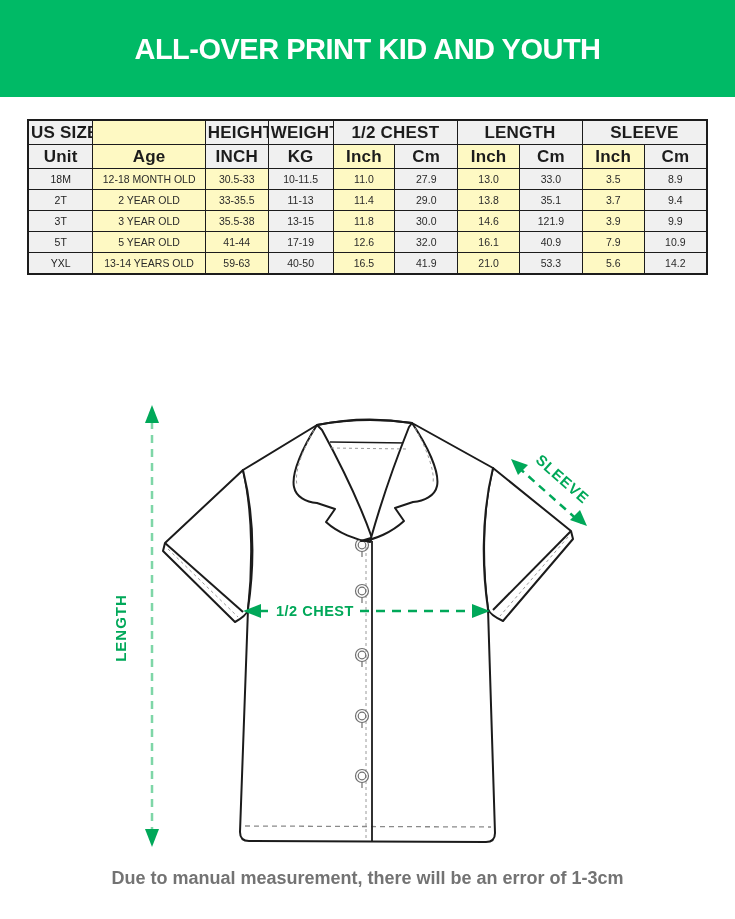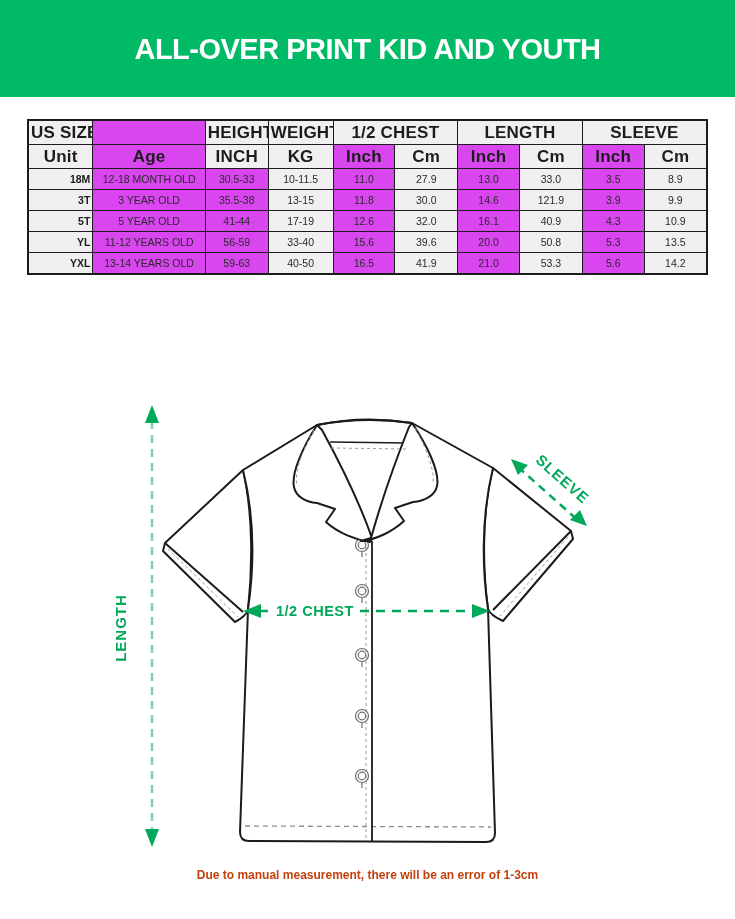--- a/index.html
+++ b/index.html
@@ -13,27 +13,27 @@
                 letter-spacing:-0.5px;text-align:center;white-space:nowrap;}
 
   
   .tbl-wrap{position:absolute;left:27px;top:119px;width:681px;}
   table.size{border-collapse:collapse;width:681px;table-layout:fixed;
              border:2px solid #1c1c1c;}
   table.size td, table.size th{border:1px solid #1c1c1c;text-align:center;vertical-align:middle;
              padding:0 2px;overflow:hidden;white-space:nowrap;}
   table.size th{font-size:17px;font-weight:bold;height:23px;letter-spacing:0.2px;}
   table.size td{font-size:10.5px;height:20px;color:#2a2a2a;}
-  table.size td.size-col{font-weight:bold;color:#1c1c1c;text-align:right;}
+  table.size td.size-col{font-weight:normal;color:#1c1c1c;}
   .g{background:#f0f0f0;}
-  .w{background:#d946ef;}
+  .w{background:#fef9c3;}
 
   
   .note{position:absolute;left:0;top:868px;width:735px;text-align:center;
-        color:#c2410c;font-weight:bold;font-size:12px;}
+        color:#737373;font-weight:bold;font-size:18px;}
 
   
   .diagram{position:absolute;left:0;top:395px;width:735px;height:470px;}
   svg text{font-family:"Liberation Sans", sans-serif;}
 </style>
 </head>
 <body>
 
 <div id="page">
 
@@ -85,54 +85,54 @@
             <td class="w">30.5-33</td>
             <td class="g">10-11.5</td>
             <td class="w">11.0</td>
             <td class="g">27.9</td>
             <td class="w">13.0</td>
             <td class="g">33.0</td>
             <td class="w">3.5</td>
             <td class="g">8.9</td>
           </tr>
           <tr>
+            <td class="g size-col">2T</td>
+            <td class="w">2 YEAR OLD</td>
+            <td class="w">33-35.5</td>
+            <td class="g">11-13</td>
+            <td class="w">11.4</td>
+            <td class="g">29.0</td>
+            <td class="w">13.8</td>
+            <td class="g">35.1</td>
+            <td class="w">3.7</td>
+            <td class="g">9.4</td>
+          </tr>
+          <tr>
             <td class="g size-col">3T</td>
             <td class="w">3 YEAR OLD</td>
             <td class="w">35.5-38</td>
             <td class="g">13-15</td>
             <td class="w">11.8</td>
             <td class="g">30.0</td>
             <td class="w">14.6</td>
             <td class="g">121.9</td>
             <td class="w">3.9</td>
             <td class="g">9.9</td>
           </tr>
           <tr>
             <td class="g size-col">5T</td>
             <td class="w">5 YEAR OLD</td>
             <td class="w">41-44</td>
             <td class="g">17-19</td>
             <td class="w">12.6</td>
             <td class="g">32.0</td>
             <td class="w">16.1</td>
             <td class="g">40.9</td>
-            <td class="w">4.3</td>
+            <td class="w">7.9</td>
             <td class="g">10.9</td>
-          </tr>
-          <tr>
-            <td class="g size-col">YL</td>
-            <td class="w">11-12 YEARS OLD</td>
-            <td class="w">56-59</td>
-            <td class="g">33-40</td>
-            <td class="w">15.6</td>
-            <td class="g">39.6</td>
-            <td class="w">20.0</td>
-            <td class="g">50.8</td>
-            <td class="w">5.3</td>
-            <td class="g">13.5</td>
           </tr>
           <tr>
             <td class="g size-col">YXL</td>
             <td class="w">13-14 YEARS OLD</td>
             <td class="w">59-63</td>
             <td class="g">40-50</td>
             <td class="w">16.5</td>
             <td class="g">41.9</td>
             <td class="w">21.0</td>
             <td class="g">53.3</td>

